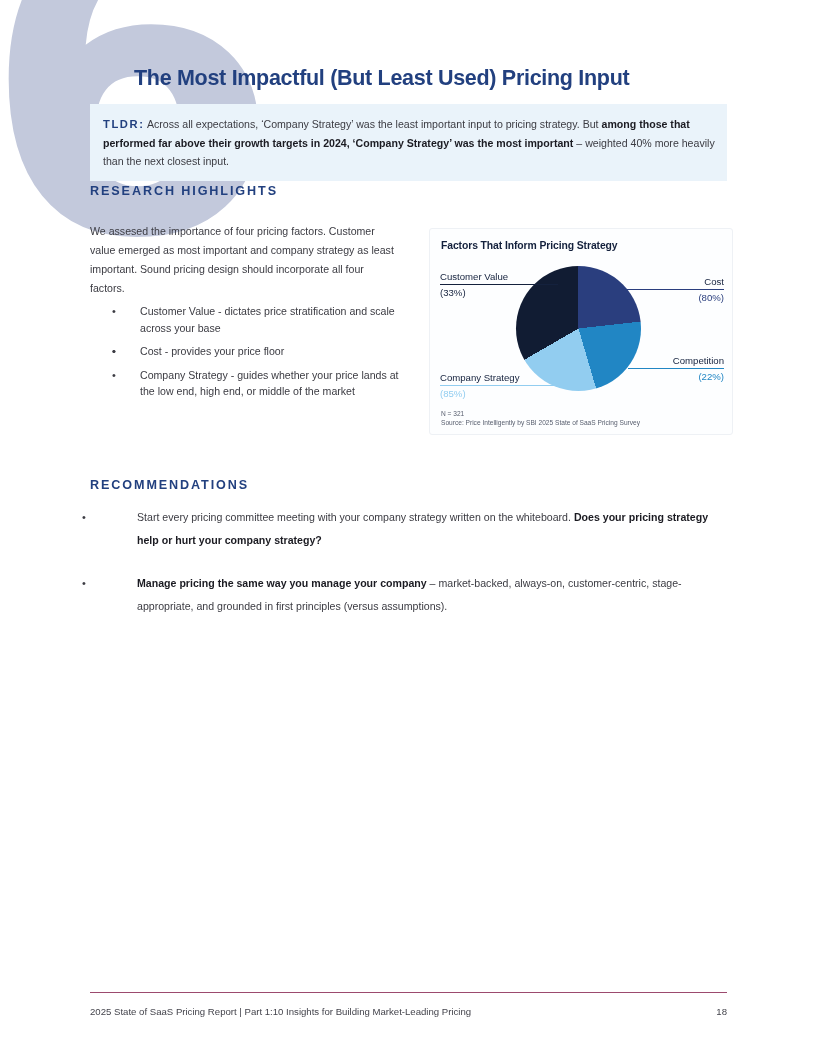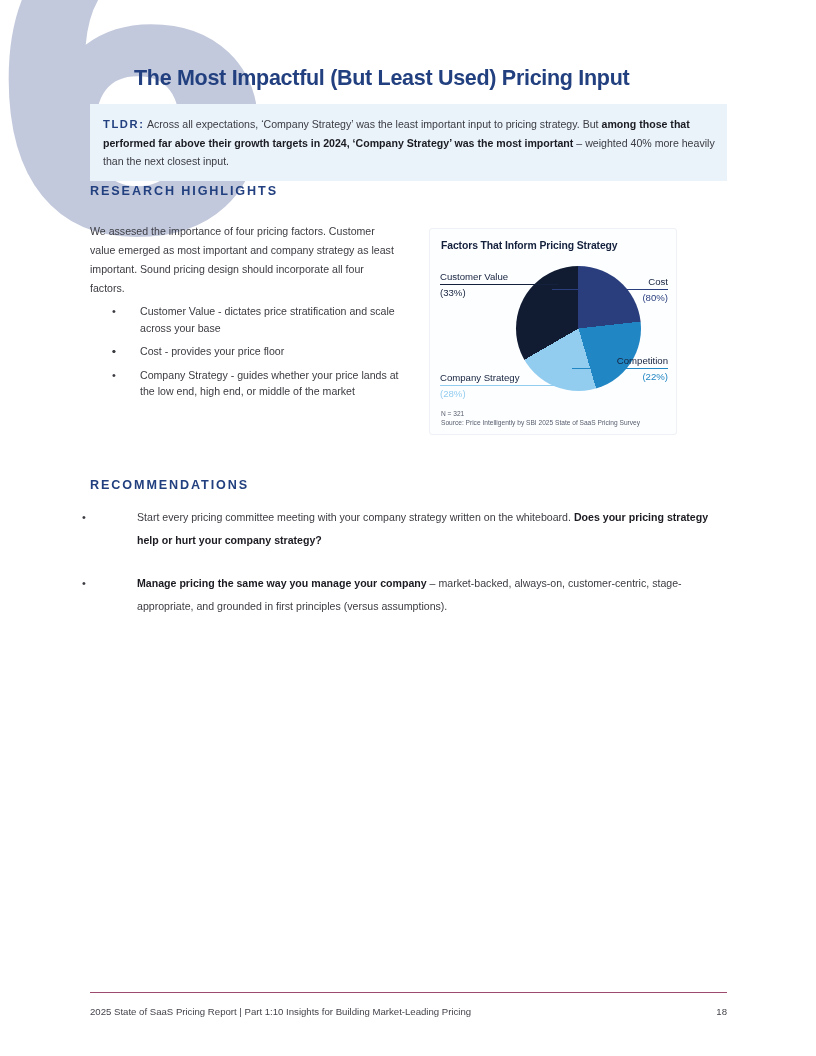--- a/index.html
+++ b/index.html
@@ -119,21 +119,21 @@
     top: 0;
     font-size: 11px;
     color: #3b3b42;
   }
 
   
   #chart-panel {
     position: absolute;
     left: 429px;
     top: 228px;
-    width: 248px;
+    width: 304px;
     height: 207px;
     background: #fdfeff;
     border: 1px solid #eef1f5;
     border-radius: 3px;
     z-index: 3;
   }
   #chart-title {
     position: absolute;
     left: 11px;
     top: 11px;
@@ -298,21 +298,21 @@
 
     <div class="pl-rule" id="rule-competition"></div>
     <div class="pie-label" id="lbl-competition">
       <span class="pl-name">Competition</span>
       <span class="pl-pct">(22%)</span>
     </div>
 
     <div class="pl-rule" id="rule-company-strategy"></div>
     <div class="pie-label" id="lbl-company-strategy">
       <span class="pl-name">Company Strategy</span>
-      <span class="pl-pct">(28%)</span>
+      <span class="pl-pct">(85%)</span>
     </div>
 
     <div id="chart-source">
       <div>N = 321</div>
       <div>Source: Price Intelligently by SBI  2025 State of SaaS Pricing Survey</div>
     </div>
   </div>
 
   <div class="section-head" id="rec-head">RECOMMENDATIONS</div>
 

